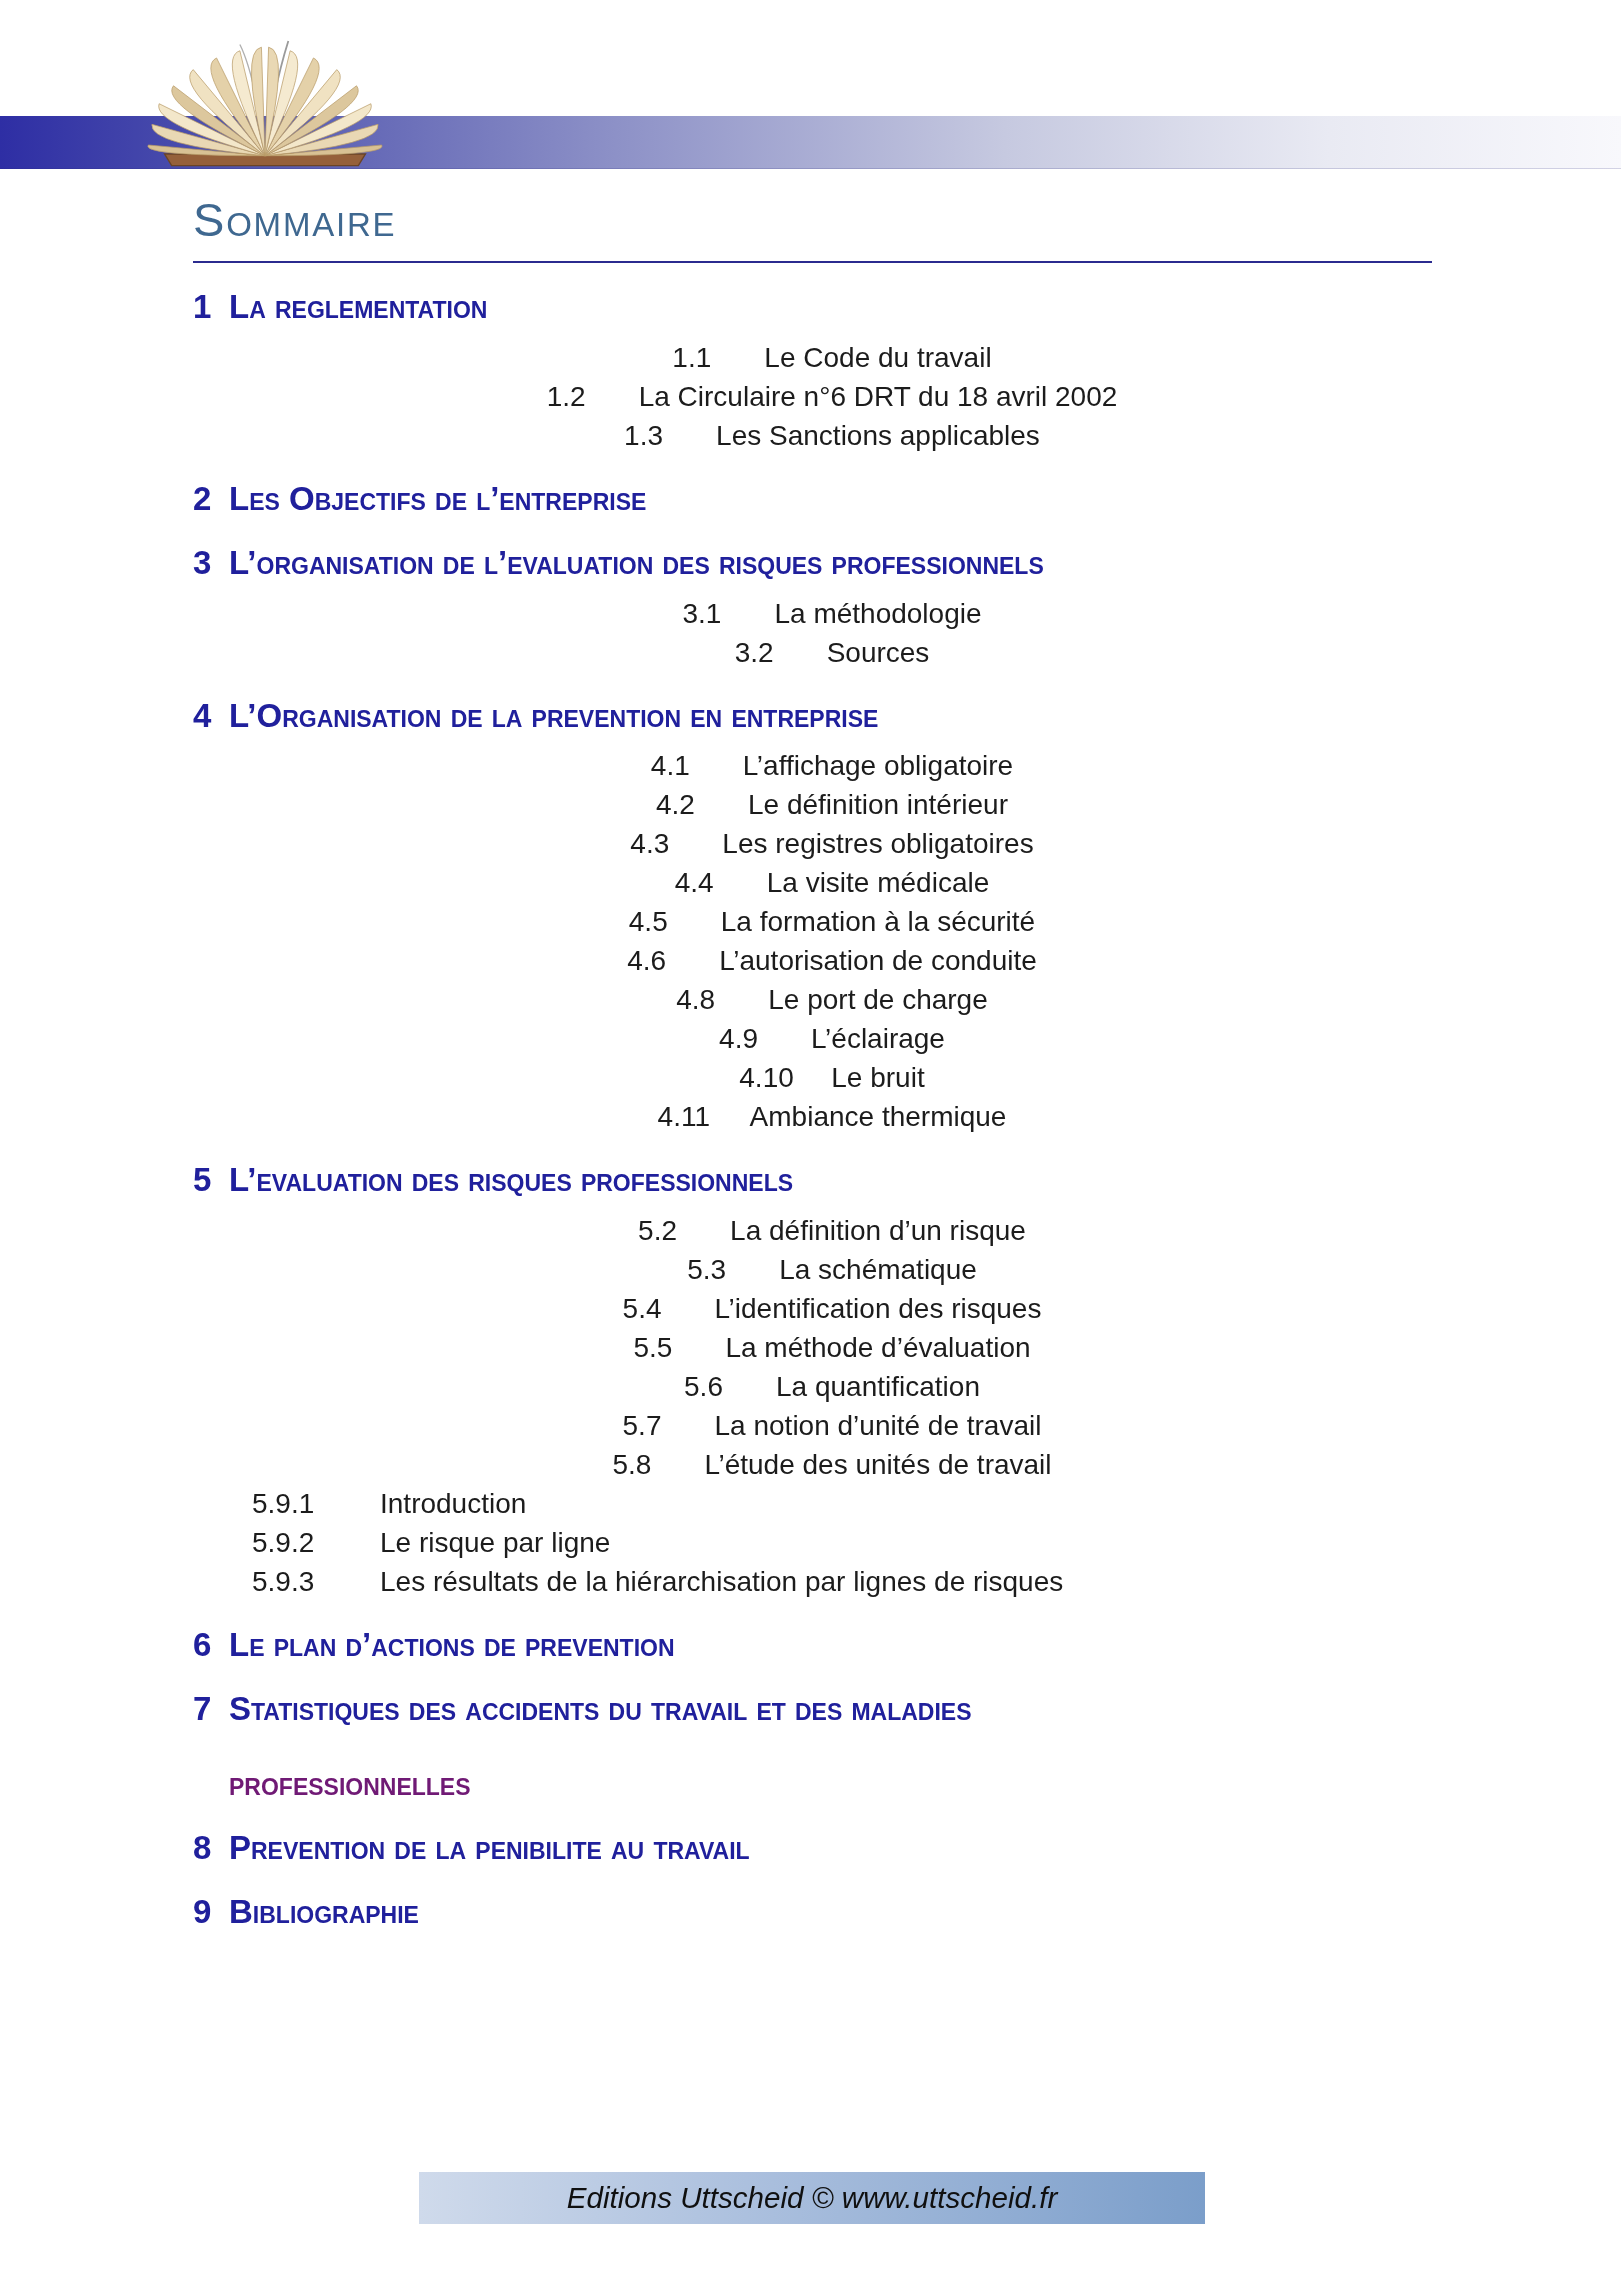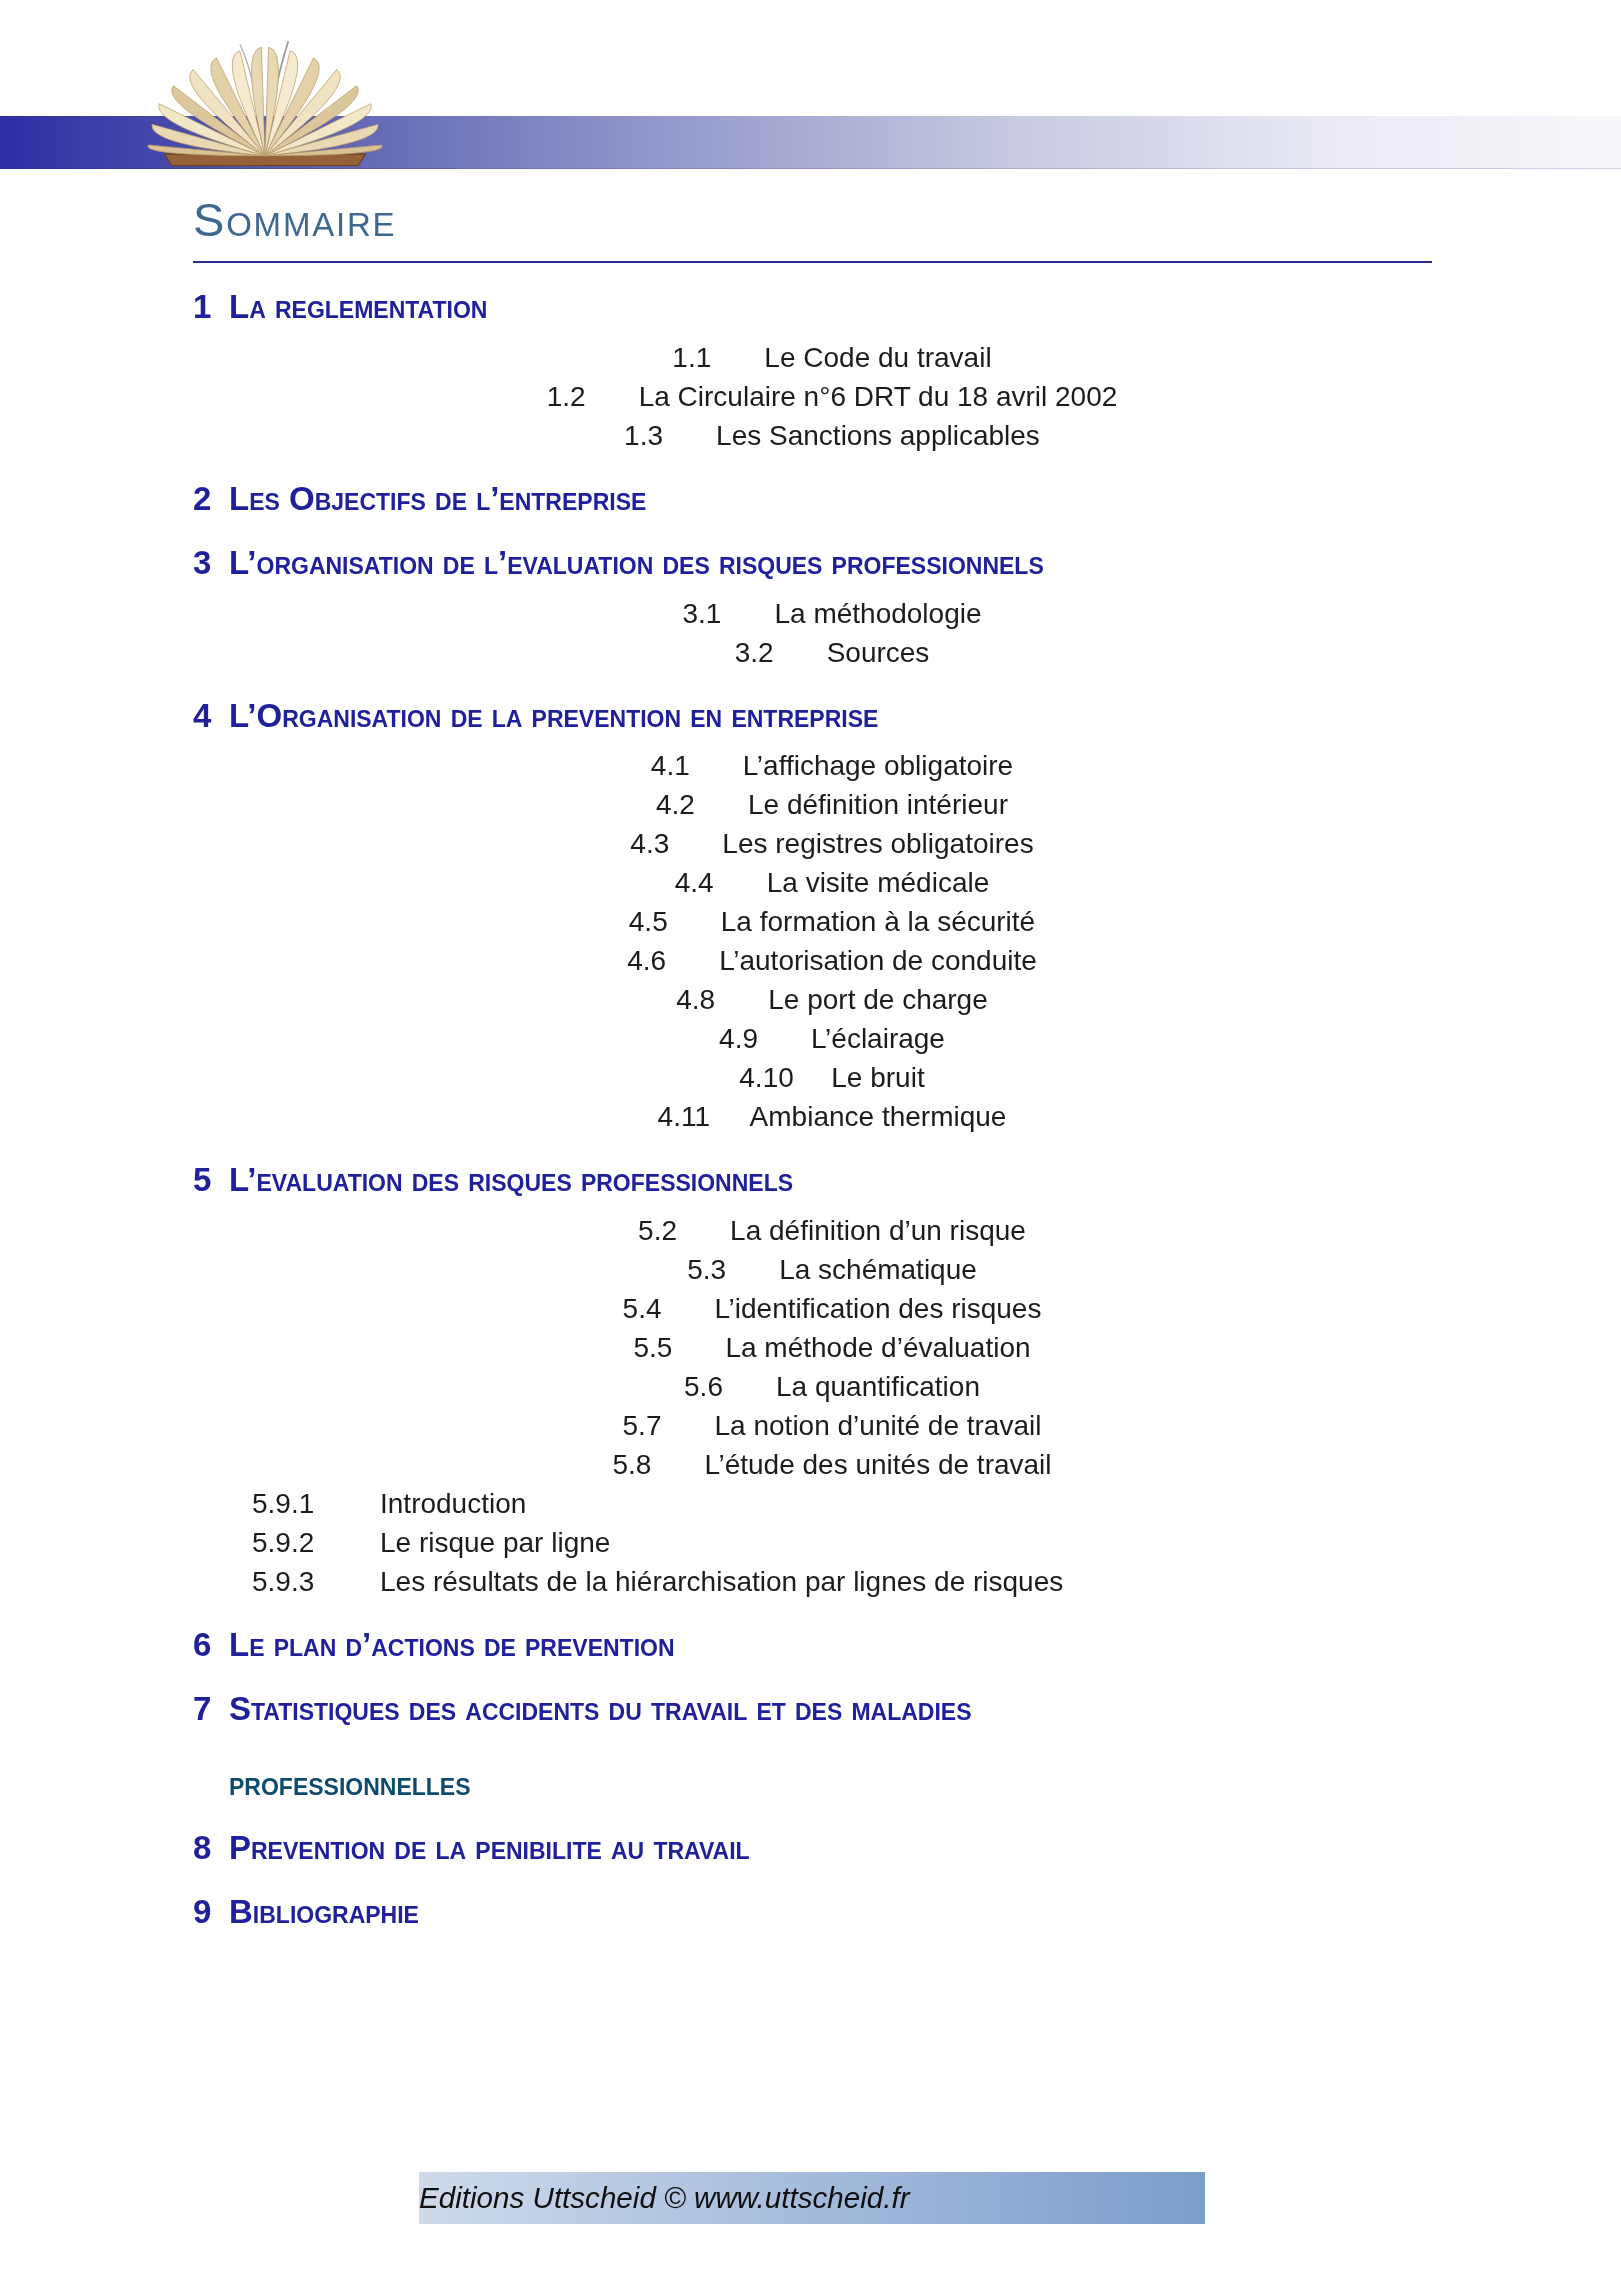--- a/index.html
+++ b/index.html
@@ -22,33 +22,33 @@
     color:#3f6890;font-variant:small-caps;letter-spacing:1.8px;
   }
   .rule{border:none;border-top:2.7px solid #2b2b8f;margin:14.3px 0 0;}
   .h1{
     display:flex;color:#20209c;font-weight:700;font-size:33px;
     line-height:41px;margin:23px 0 10.7px;font-variant:small-caps;
   }
   .h1.tight{margin-bottom:0;}
   .h1 .num{width:36px;flex:none;}
   .h1-cont{
-    color:#0c4a6e;font-weight:700;font-size:33px;line-height:41px;
+    color:#701a75;font-weight:700;font-size:33px;line-height:41px;
     font-variant:small-caps;margin:34px 0 2px 36px;
   }
   .row{display:flex;font-size:28px;line-height:39px;color:#1c1c1c;}
   .l2{margin-left:39px;justify-content:center;}
   .l2 .num{width:92px;flex:none;}
   .l3{margin-left:59px;}
   .l3 .num{width:128px;flex:none;}
   
   .footer{
     position:absolute;left:419px;top:2172px;width:786px;height:52px;
     background:linear-gradient(to right,#cfdaeb 0%,#a9bedd 45%,#7b9eca 100%);
-    display:flex;align-items:center;
+    display:flex;align-items:center;justify-content:center;
     font-style:italic;font-size:29.6px;color:#101010;
   }
 </style>
 </head>
 <body>
 
 <div class="band"></div>
 
 <svg class="book" viewBox="0 0 292 148" xmlns="http://www.w3.org/2000/svg">
   <path d="M34 128 L258 128 L250 141 L42 141 Z" fill="#95603a" stroke="#6b4426" stroke-width="1.5"></path>

